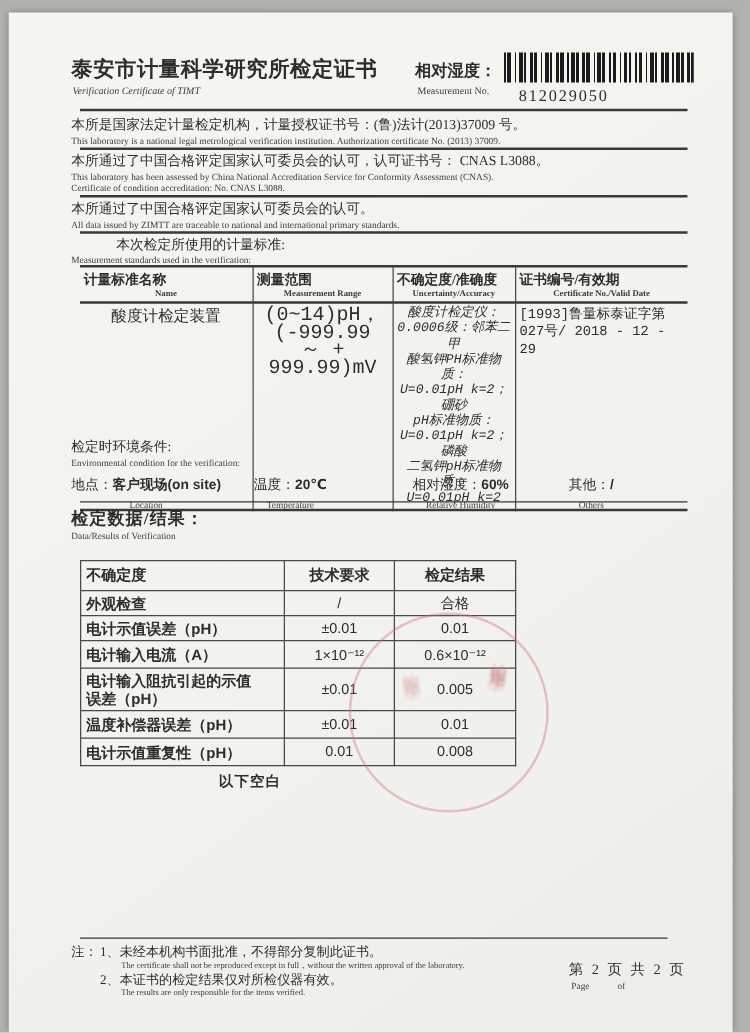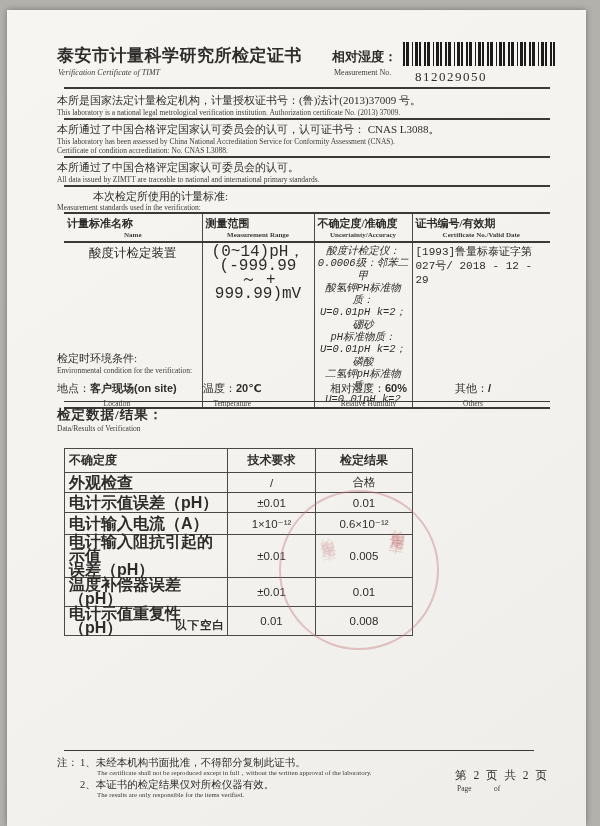--- a/index.html
+++ b/index.html
@@ -51,21 +51,21 @@
 
   
   .env-field .lab{font-size:11px;}
   .env-field .val{font-family:"Liberation Sans","DejaVu Sans",sans-serif; font-weight:bold; font-size:11px;}
   .env-field .en{margin-top:3px;}
   .results-caption{font-size:13.5px; font-weight:600; letter-spacing:1px;}
 
   
   .res-table{position:absolute; left:57px; top:448px; width:348px; table-layout:fixed;}
   .res-table th,.res-table td{border:1.6px solid #4a4946; padding:0 4px;}
-  .res-table .item{font-family:"Liberation Sans","DejaVu Sans",sans-serif; font-weight:bold; font-size:16px; text-align:left; white-space:pre-line; line-height:14px;}
+  .res-table .item{font-family:"Liberation Sans","DejaVu Sans",sans-serif; font-weight:bold; font-size:12px; text-align:left; white-space:pre-line; line-height:14px;}
   .res-table .num{font-size:11.5px; text-align:center; font-family:"Liberation Sans","DejaVu Sans",sans-serif;}
   .res-table th{font-family:"Liberation Sans","DejaVu Sans",sans-serif; font-weight:bold; font-size:12px; text-align:center;}
   .blank-note{font-family:"Liberation Sans","DejaVu Sans",sans-serif; font-weight:bold; font-size:11.5px; letter-spacing:1px;}
 
   
   .seal{
     position:absolute; left:272px; top:480px; width:156px; height:156px;
     border:2.5px solid rgba(198,118,124,.40); border-radius:50%;
     filter:blur(.4px);
   }

